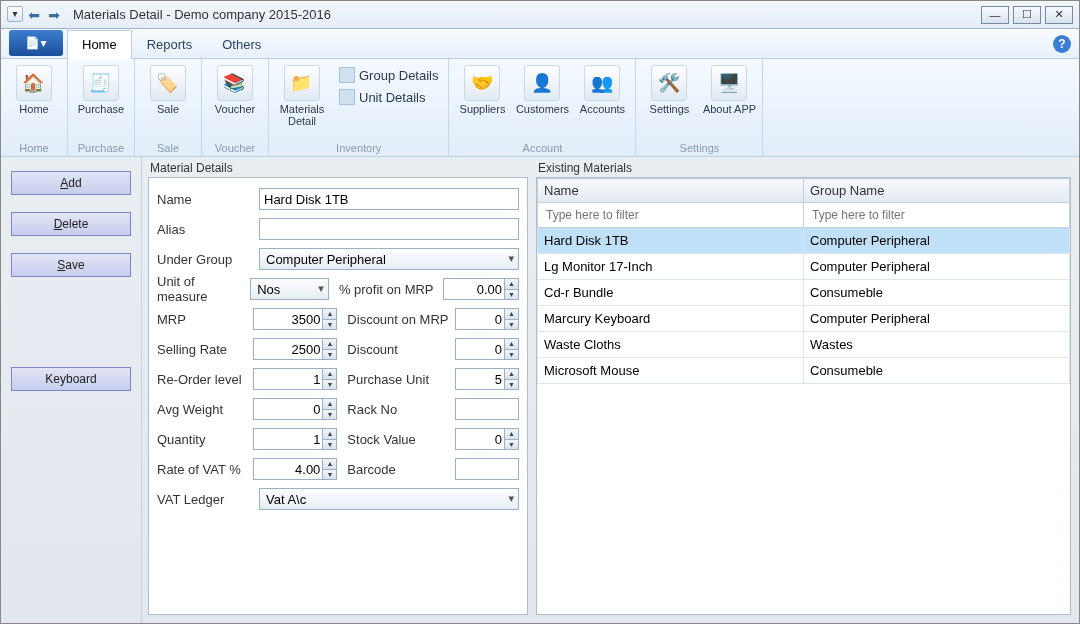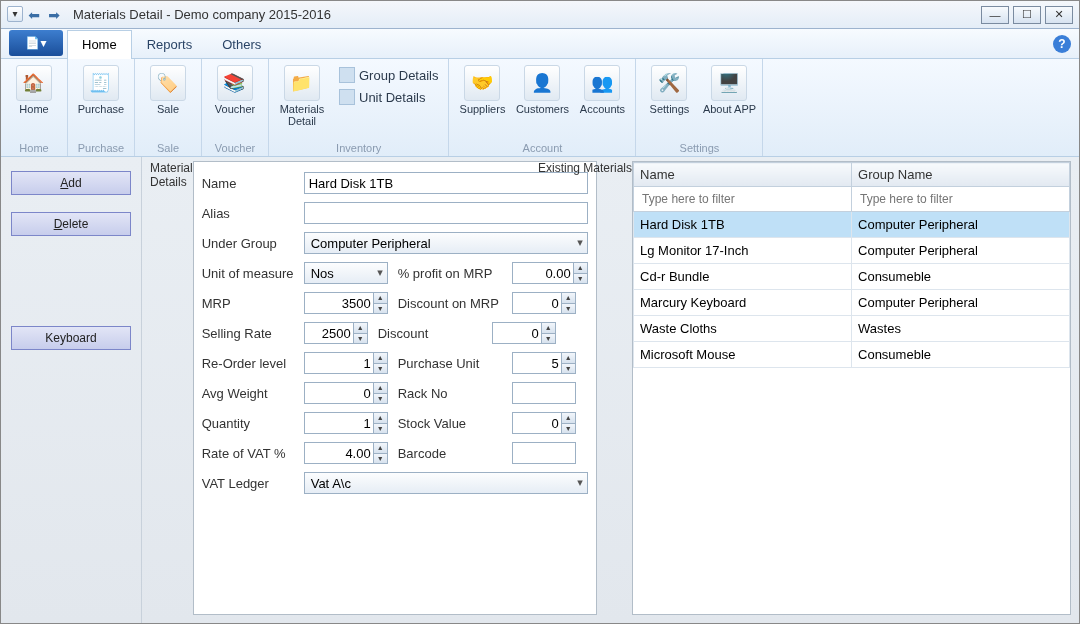--- a/index.html
+++ b/index.html
@@ -85,21 +85,21 @@
   border-right:1px solid #c8d1db;
 }
 .leftbtn {
   height:24px; border:1px solid #7c86c9; background:linear-gradient(#e2e5f6,#c7cdec);
   font-size:12px; color:#222; cursor:pointer; display:flex; align-items:center;
   justify-content:center;
 }
 .leftbtn u { text-decoration:underline; }
 .spacer { height:56px; }
 .mainpanel { flex:1; display:flex; gap:8px; padding:4px 8px 8px 6px; }
-.fieldset { display:flex; }
+.fieldset { display:flex; flex-direction:column; }
 .fs-title { font-size:12px; color:#333; padding:0 0 2px 2px; }
 .panel {
   border:1px solid #b2bdc8; background:#fff; flex:1; padding:6px 8px; font-size:13px;
 }
 .form-left { width:380px; }
 .row { display:flex; align-items:center; height:30px; gap:6px; }
 .lbl { width:96px; color:#333; font-size:13px; }
 .lbl2 { width:112px; color:#333; font-size:13px; padding-left:4px; }
 .txt {
   height:22px; border:1px solid #9cb0c4; padding:0 4px; font-size:13px; background:#fff;
@@ -257,20 +257,23 @@
     </div>
 
   <div class="workarea">
     <div class="leftbar">
       <button class="leftbtn">
           <span><u>A</u><span>dd</span></span>
         </button>
       <button class="leftbtn">
           <span><u>D</u><span>elete</span></span>
         </button>
+      <button class="leftbtn">
+          <span><u>S</u><span>ave</span></span>
+        </button>
       <div class="spacer"></div>
       <button class="leftbtn">
           <span>Keyboard</span>
         </button>
     </div>
 
     <div class="mainpanel">
 
       <div class="fieldset form-left">
         <div class="fs-title">Material Details</div>
@@ -307,21 +310,21 @@
                   <div>▼</div>
                 </span></span>
             <div class="lbl2">Discount on MRP</div>
             <span class="spin"><input class="txt right" style="width: 64px;" value="0"><span class="btns">
                   <div>▲</div>
                   <div>▼</div>
                 </span></span>
           </div>
           <div class="row">
             <div class="lbl">Selling Rate</div>
-            <span class="spin"><input class="txt right" style="width: 64px;" value="2500"><span class="btns">
+            <span class="spin"><input class="txt right" style="width: 84px;" value="2500"><span class="btns">
                   <div>▲</div>
                   <div>▼</div>
                 </span></span>
             <div class="lbl2">Discount</div>
             <span class="spin"><input class="txt right" style="width: 64px;" value="0"><span class="btns">
                   <div>▲</div>
                   <div>▼</div>
                 </span></span>
           </div>
           <div class="row">

